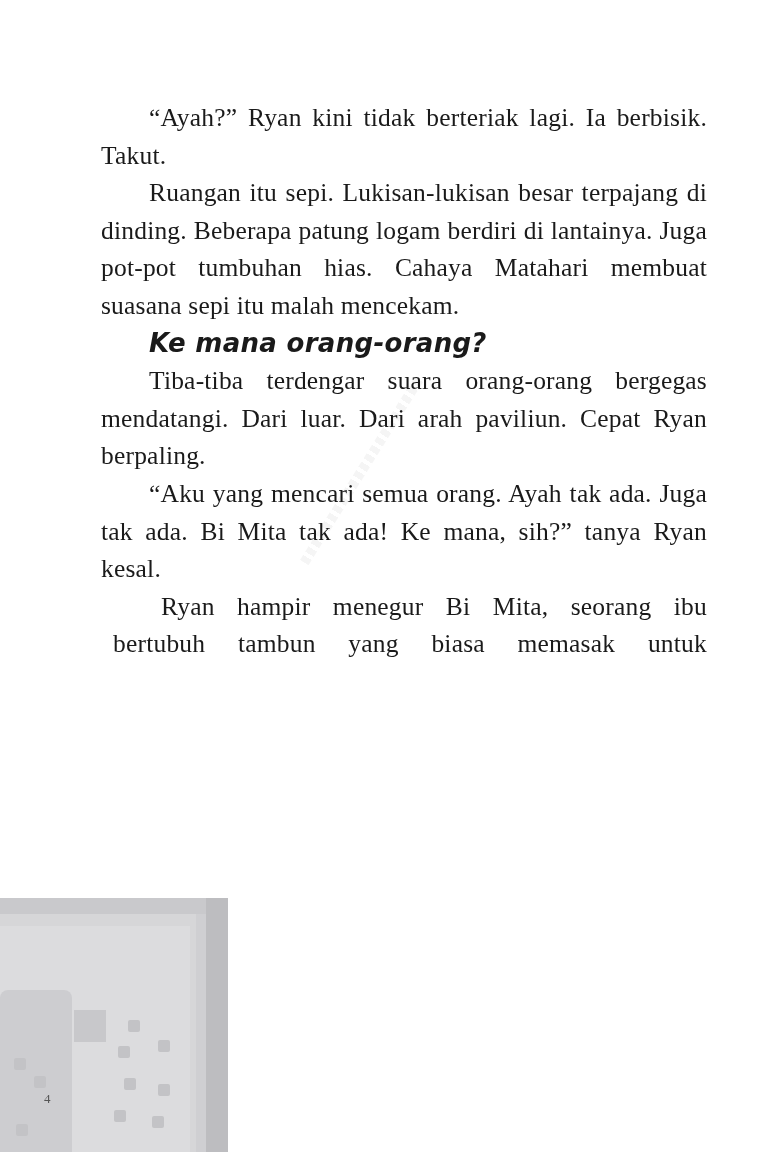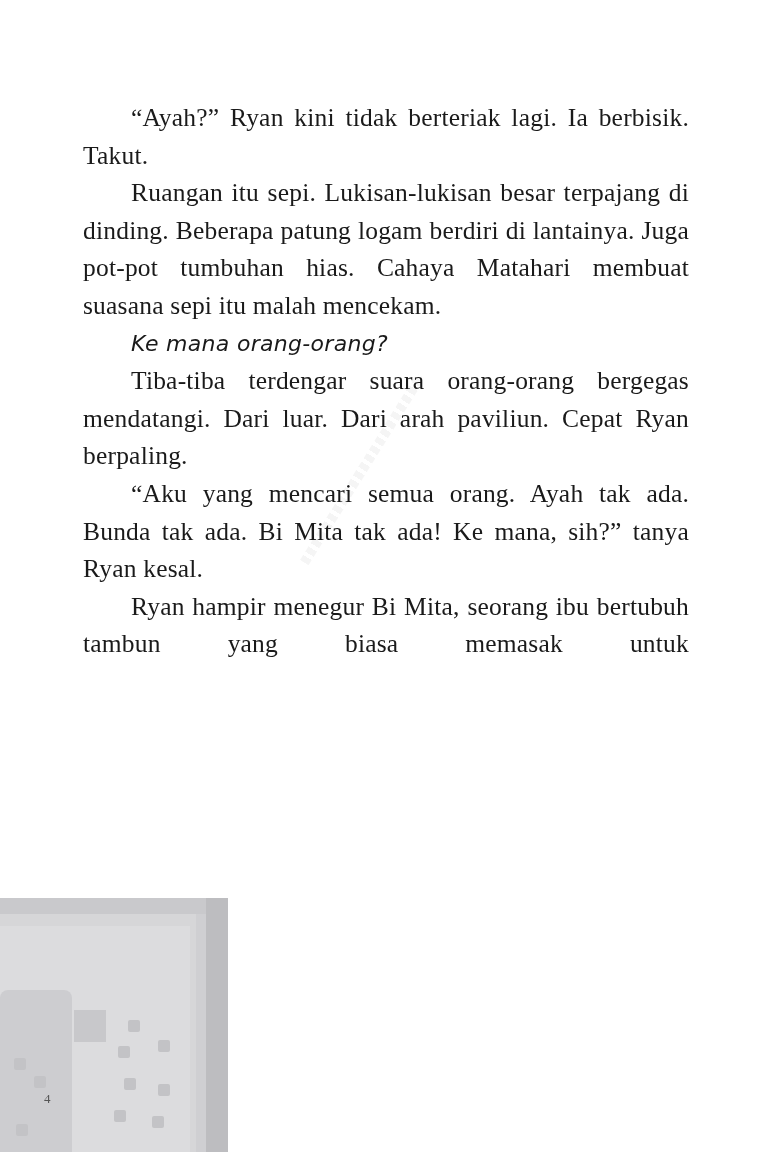--- a/index.html
+++ b/index.html
@@ -57,38 +57,38 @@
     .page-number {
       position: absolute;
       left: 44px;
       top: 1091px;
       font-size: 13px;
       color: #555;
       font-family: "Liberation Serif", serif;
     }
     .text-block {
       position: absolute;
-      left: 83px;
+      left: 101px;
       top: 99px;
       width: 606px;
       font-size: 25.5px;
       line-height: 37.6px;
       text-align: justify;
       letter-spacing: 0.2px;
     }
     .text-block p {
       margin: 0;
       text-indent: 48px;
       text-align: justify;
       text-align-last: left;
     }
     .text-block p.handwritten {
       font-family: "DejaVu Sans", sans-serif;
-      font-size: 22px;
-      font-weight: 400;
+      font-size: 26px;
+      font-weight: 700;
       letter-spacing: 0.3px;
       font-style: italic;
       text-indent: 48px;
       line-height: 37.6px;
     }
     .watermark {
       position: absolute;
       left: 300px;
       top: 560px;
       transform: rotate(-58deg);
@@ -121,17 +121,17 @@
   <div class="sq" style="left:16px;top:226px;"></div>
 </div>
 
 <div class="watermark"></div>
 
 <div class="text-block">
   <p>“Ayah?” Ryan kini tidak berteriak lagi. Ia berbisik. Takut.</p>
   <p>Ruangan itu sepi. Lukisan-lukisan besar terpajang di dinding. Beberapa patung logam berdiri di lantainya. Juga pot-pot tumbuhan hias. Cahaya Matahari membuat suasana sepi itu malah mencekam.</p>
   <p class="handwritten">Ke mana orang-orang?</p>
   <p>Tiba-tiba terdengar suara orang-orang bergegas mendatangi. Dari luar. Dari arah paviliun. Cepat Ryan berpaling.</p>
-  <p>“Aku yang mencari semua orang. Ayah tak ada. Bunda tak ada. Bi Mita tak ada! Ke mana, sih?” tanya Ryan kesal.</p>
-  <p style="text-align-last: justify;">Ryan hampir menegur Bi Mita, seorang ibu bertubuh tambun yang biasa memasak untuk</p>
+  <p>“Aku yang mencari semua orang. Ayah tak ada. Juga tak ada. Bi Mita tak ada! Ke mana, sih?” tanya Ryan kesal.</p>
+  <p style="text-align-last: justify; margin-left: 12px;">Ryan hampir menegur Bi Mita, seorang ibu bertubuh tambun yang biasa memasak untuk</p>
 </div>
 
 <div class="page-number">4</div>
 
 </body></html>

